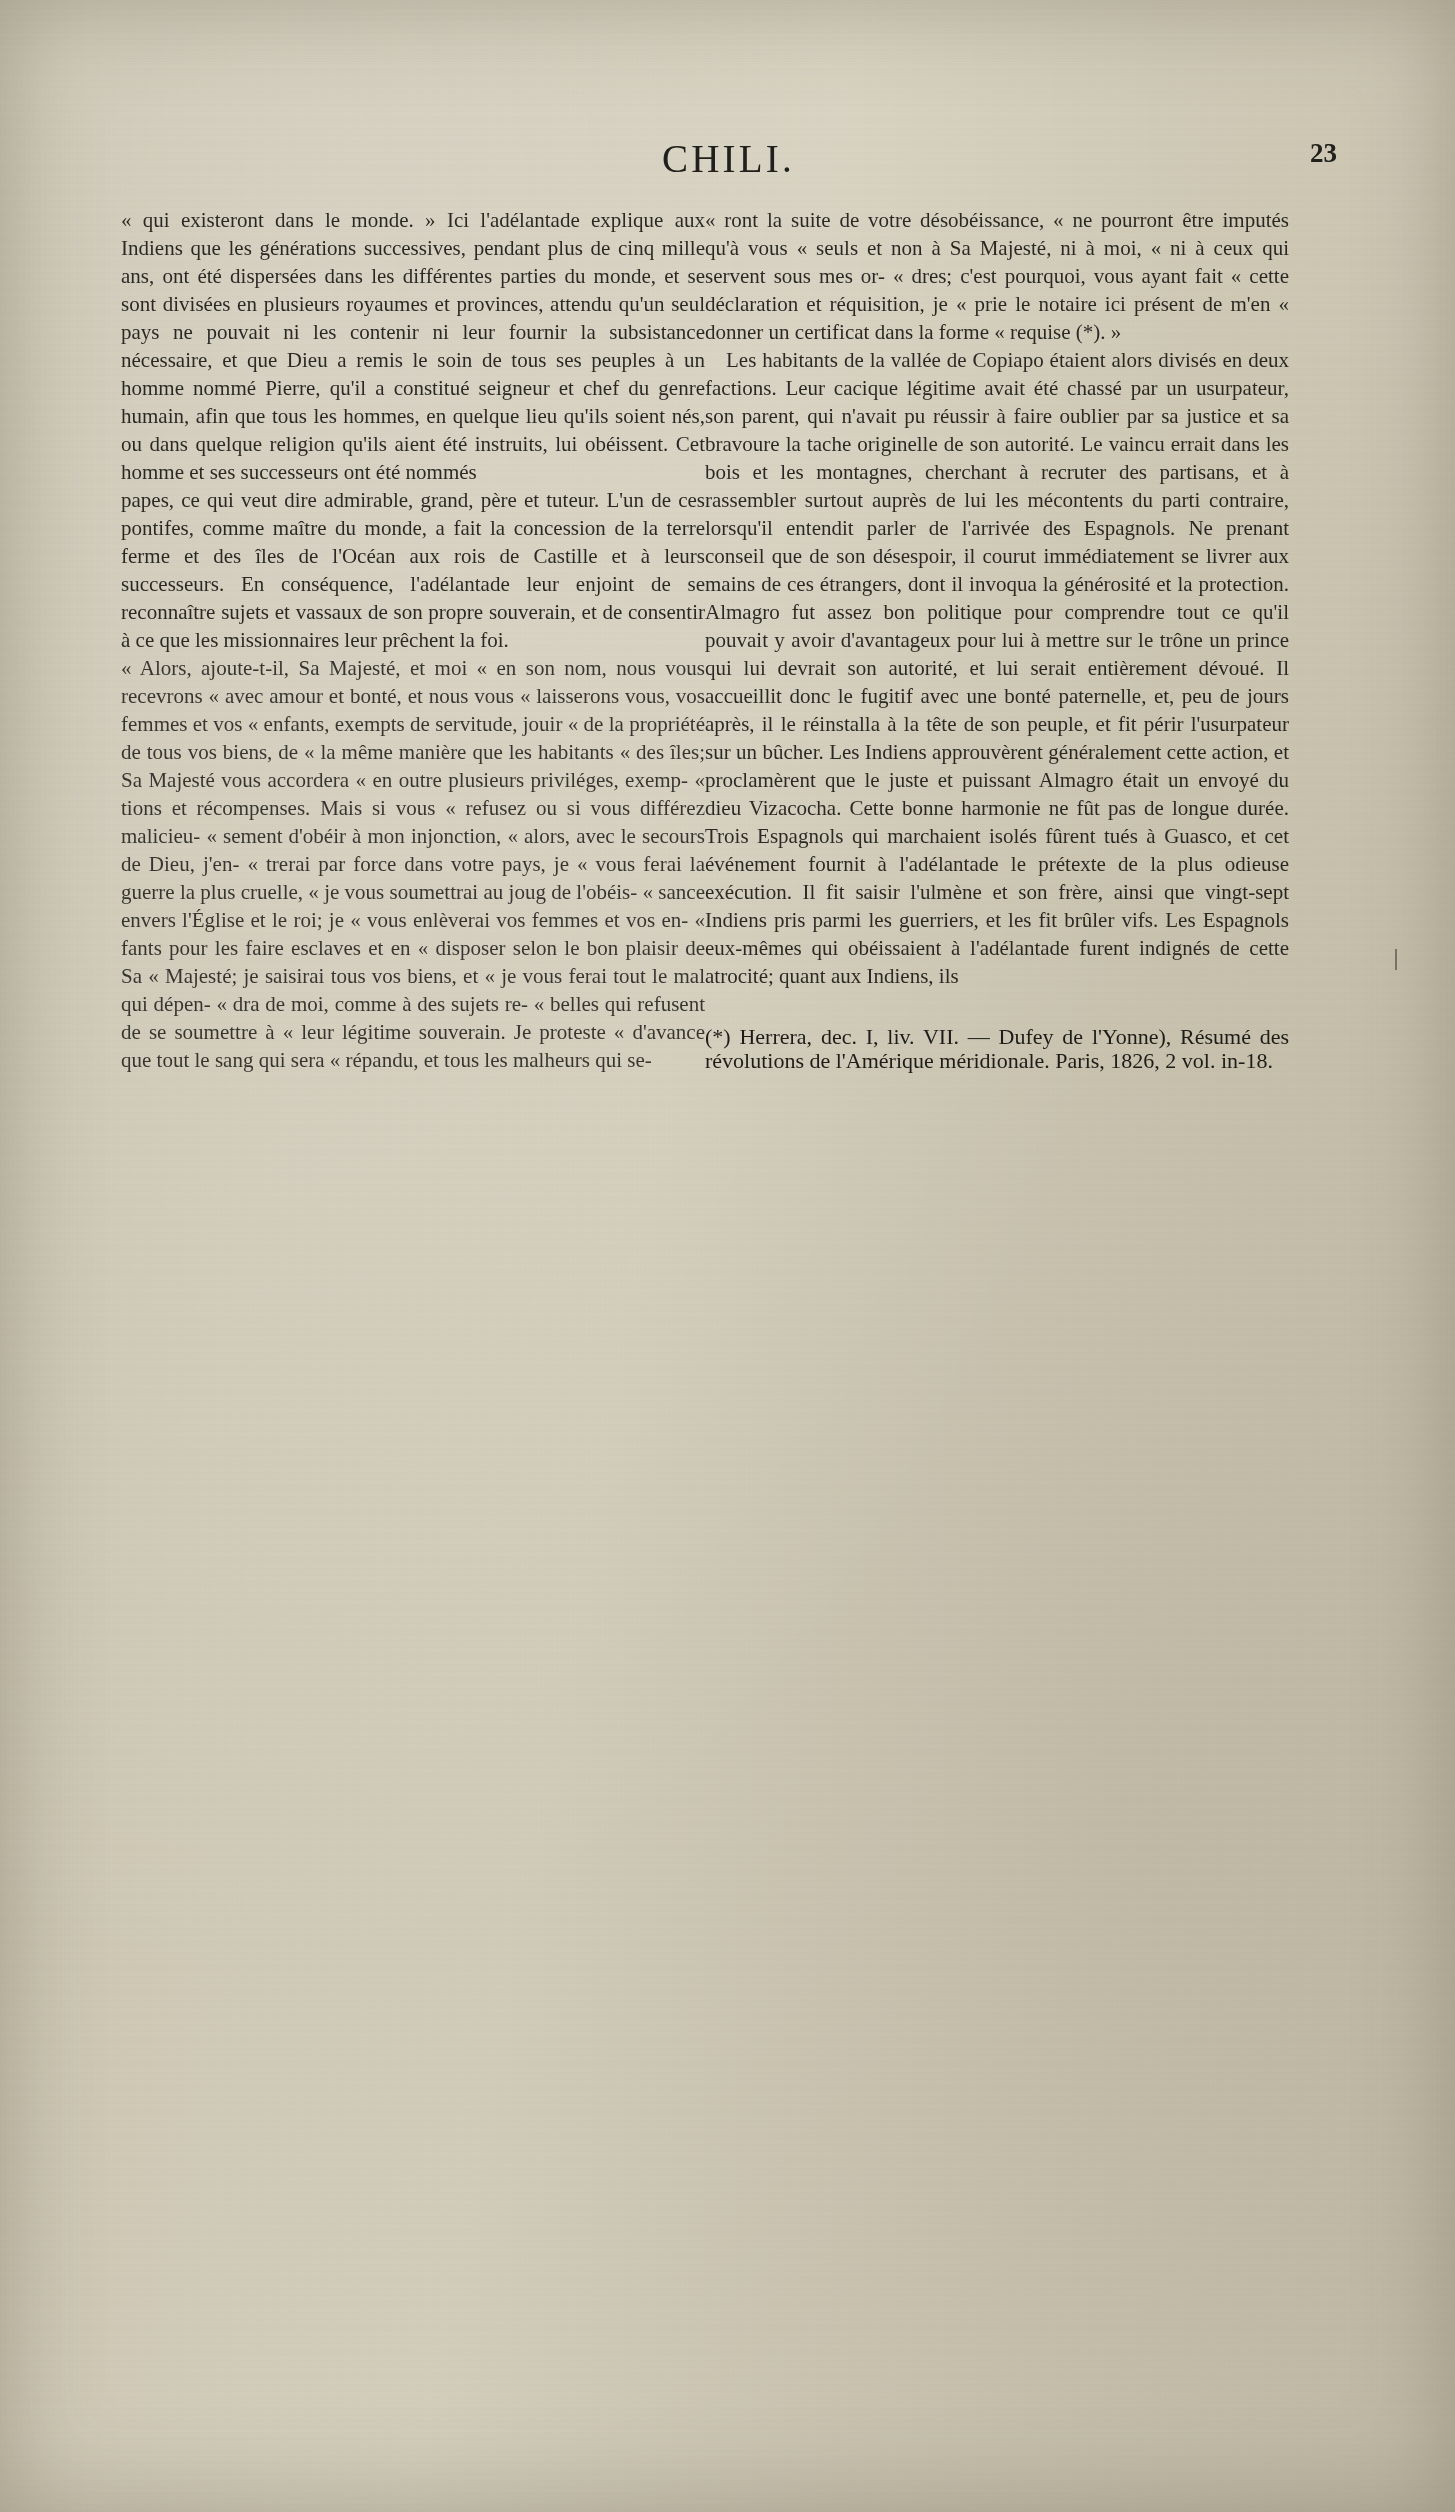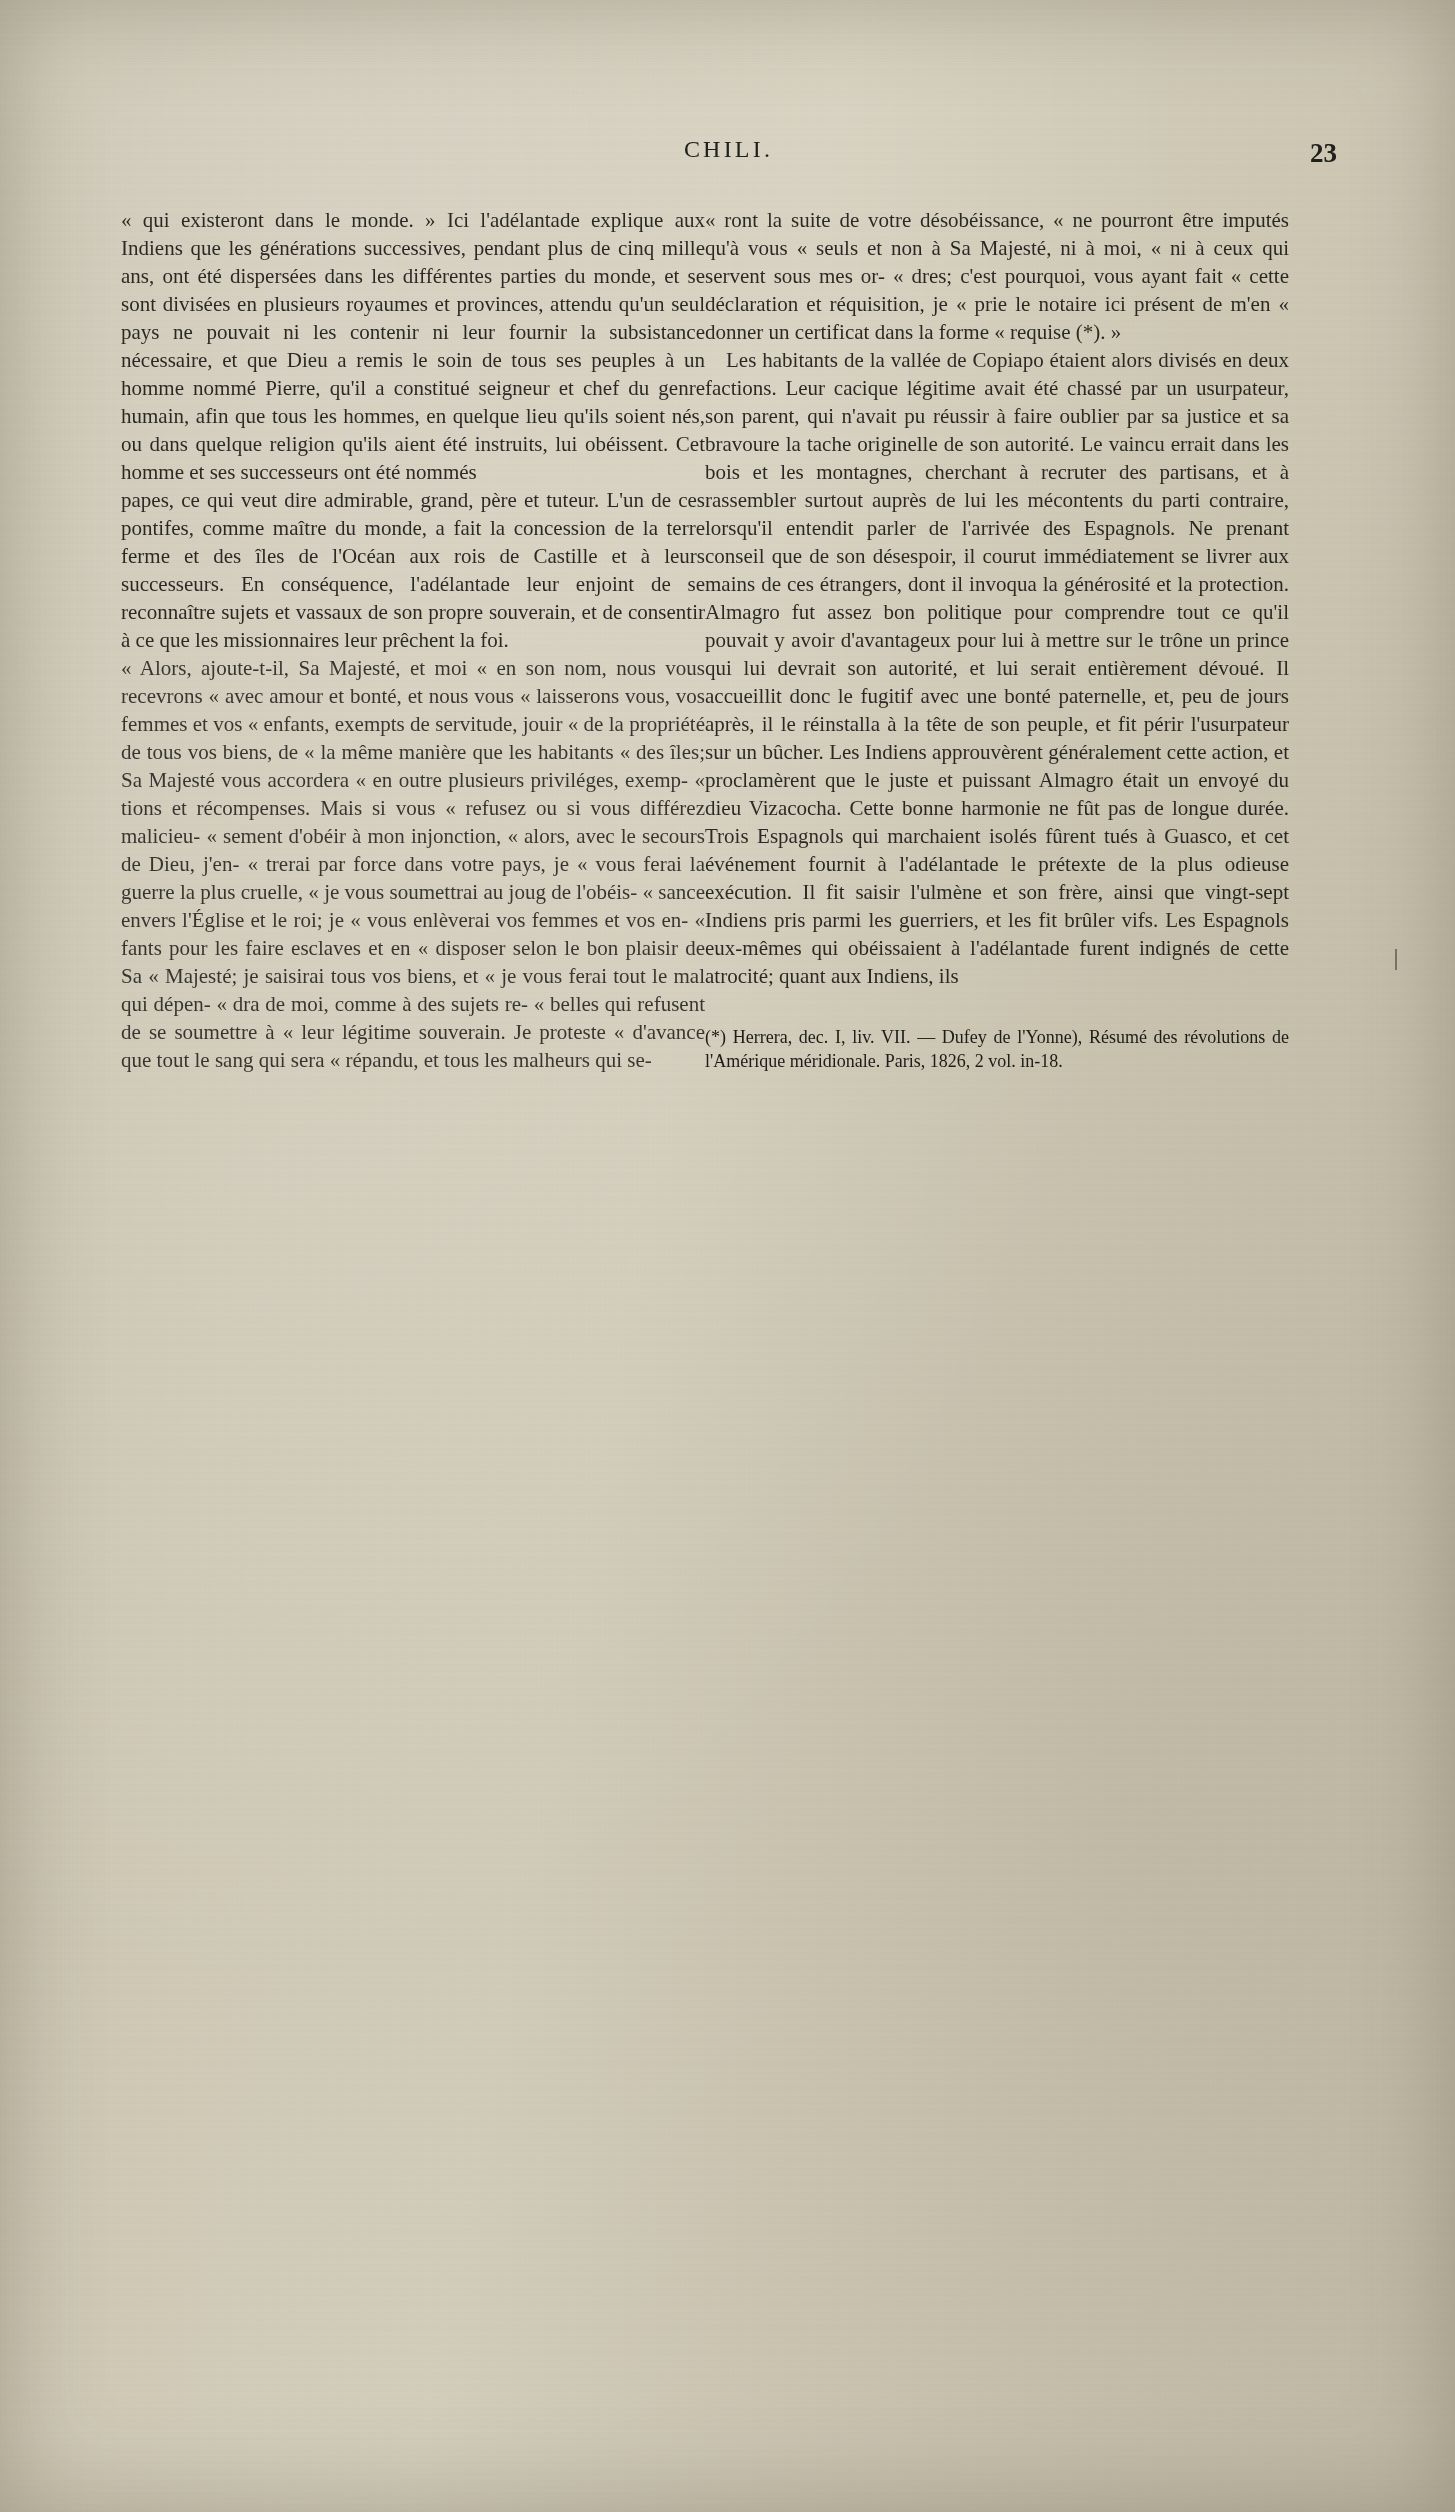--- a/index.html
+++ b/index.html
@@ -38,21 +38,21 @@
     top: 136px;
     left: 120px;
     width: 1217px;
     height: 37px;
   }
   .running-head {
     position: absolute;
     left: 0;
     right: 0;
     text-align: center;
-    font-size: 24px;
+    font-size: 39px;
     letter-spacing: 3.2px;
     color: #20201c;
     font-family: "Liberation Serif", serif;
   }
   .folio {
     position: absolute;
     right: 0;
     top: 1.6px;
     font-size: 27px;
     font-weight: bold;
@@ -76,21 +76,21 @@
   }
   .col p {
     margin: 0;
   }
   .col p.indent {
     text-indent: 21px;
   }
   .footnote {
     margin-top: 27px;
     padding-top: 8px;
-    font-size: 18px;
+    font-size: 22px;
     line-height: 24px;
     text-align: justify;
   }
   .fn-rule {
     width: 100%;
     height: 0;
   }
   .fade1 { opacity: .93; }
   .fade2 { opacity: .86; }
   .edge-shadow {

